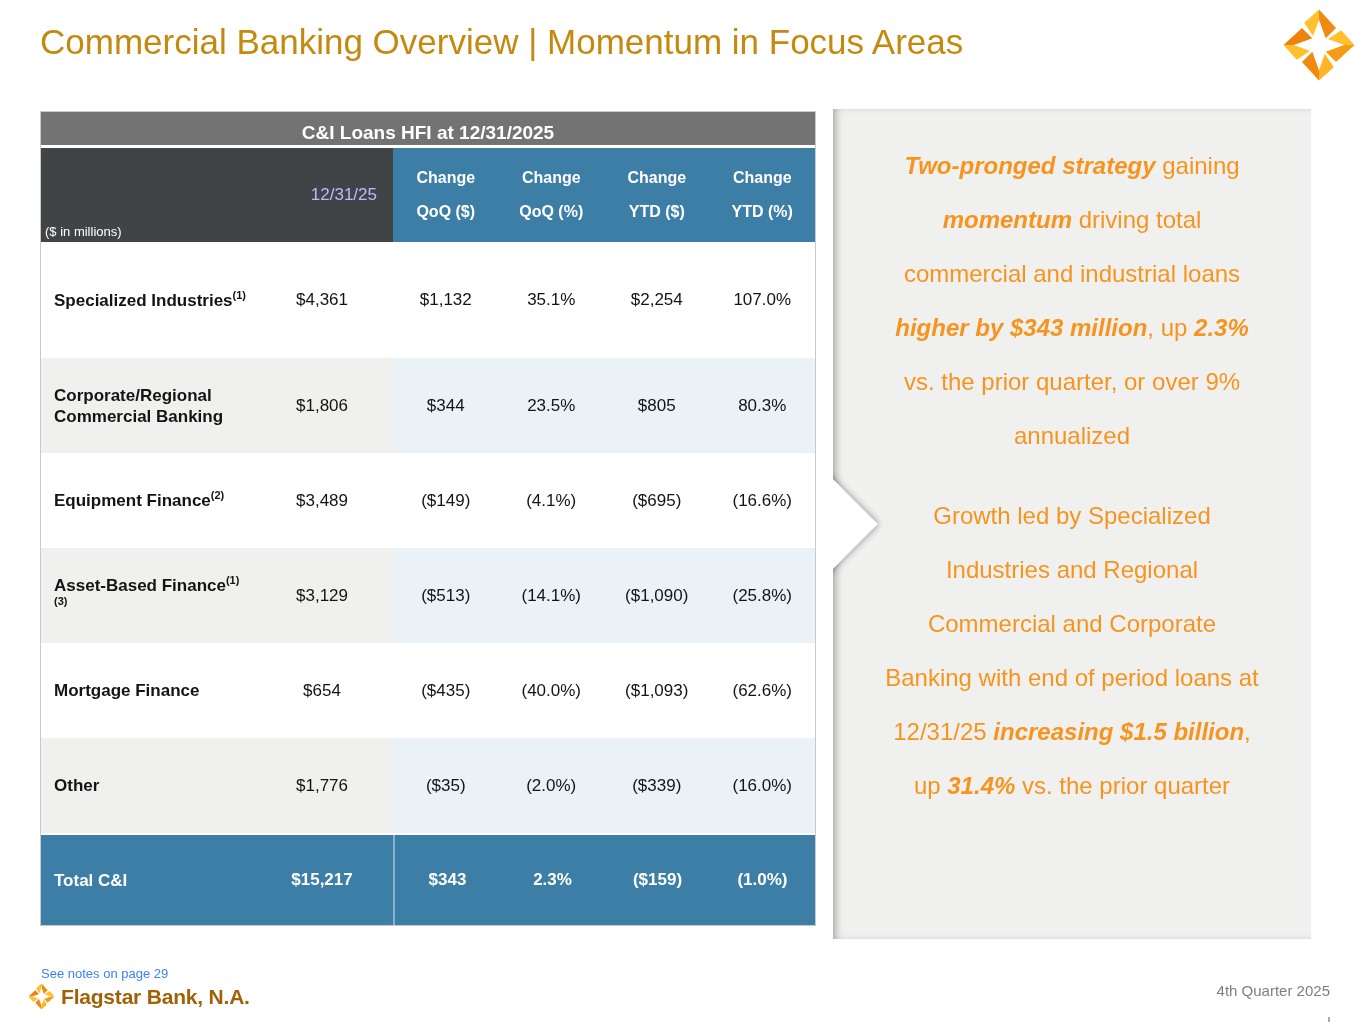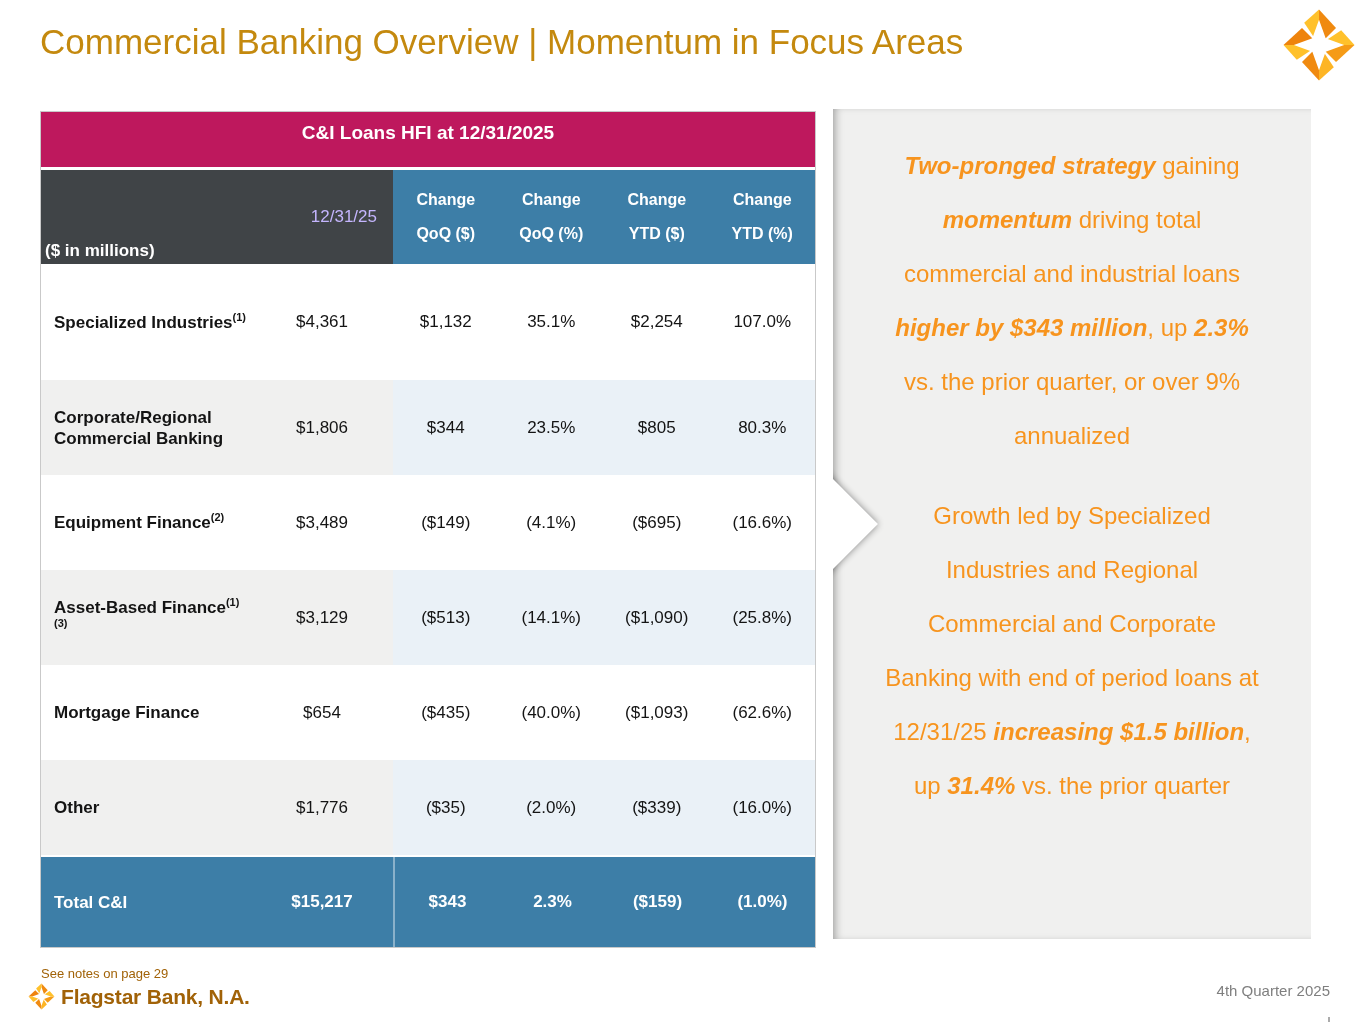--- a/index.html
+++ b/index.html
@@ -9,28 +9,28 @@
 
   
   .slide-title { position:absolute; left:40px; top:22px; font-size:35px; font-weight:400;
                  color:#C4890E; letter-spacing:0; white-space:nowrap; }
 
   
   .logo-top { position:absolute; left:1282px; top:8px; width:74px; height:74px; }
 
   
   .tbl { position:absolute; left:40px; top:111px; width:776px; border:1px solid #C9C9C9; background:#fff; }
-  .tbl-title { height:55px; line-height:41px; background:#be185d; color:#fff; text-align:center;
+  .tbl-title { height:33px; line-height:41px; background:#737373; color:#fff; text-align:center;
                font-size:19px; font-weight:bold; }
   .tbl-gap { height:3px; background:#fff; }
   .tbl-header { display:flex; height:94px; }
   .hdr-left { width:352px; background:#404447; position:relative; display:flex; align-items:center;
               justify-content:flex-end; padding-right:16px; }
   .hdr-date { color:#c4b5fd; font-size:17px; font-weight:normal; }
-  .hdr-unit { position:absolute; left:4px; bottom:3px; color:#fff; font-size:17px; font-weight:bold; }
+  .hdr-unit { position:absolute; left:4px; bottom:3px; color:#fff; font-size:13px; font-weight:normal; }
   .hdr-change { flex:1; display:flex; background:#3D7EA7; }
   .hdr-cell { flex:1; display:flex; flex-direction:column; justify-content:center; align-items:center;
               color:#fff; font-size:16px; font-weight:bold; line-height:22px; text-align:center;gap:12px; }
 
   .t-row { display:flex; height:95px; background:#fff; }
   .t-row.first { height:116px; }
   .cell { display:flex; align-items:center; font-size:17px; color:#141414; }
   .cell-label { width:210px; padding-left:13px; padding-right:4px; font-weight:bold; line-height:21px; }
   .cell-label sup { font-size:11px; line-height:0; }
   .cell-val { width:142px; justify-content:center; }
@@ -47,21 +47,21 @@
   .callout { position:absolute; left:833px; top:109px; width:478px; height:830px; background:#F0F0EF;
              overflow:hidden; box-shadow:inset 6px 0 8px -4px rgba(0,0,0,0.35); }
   .callout-arrow { position:absolute; left:-42px; top:379px; width:72px; height:72px; background:#ffffff;
                    transform:rotate(45deg); box-shadow:0 0 7px rgba(0,0,0,0.45); }
   .callout-text { position:relative; padding:30px 50px 0 50px; text-align:center; color:#F7941E;
                   font-size:24px; line-height:54px; }
   .callout-text p { margin:0 0 26px 0; }
   .callout-text b { font-weight:bold;font-style:italic; }
 
   
-  .see-notes { position:absolute; left:41px; top:966px; font-size:13px; color:#a16207;text-align:right; }
+  .see-notes { position:absolute; left:41px; top:966px; font-size:13px; color:#3b82f6;text-align:right; }
   .brand { position:absolute; left:28px; top:983px; display:flex; align-items:center; gap:6px; }
   .brand svg { width:27px; height:27px; }
   .brand-text { font-size:21px; font-weight:bold; color:#a16207; letter-spacing:-0.2px; }
   .footer-right { position:absolute; left:1080px; top:982px; width:250px; display:flex;
                   align-items:flex-end; justify-content:flex-end; gap:18px;flex-direction:column; }
   .period { font-size:15px; color:#7F7F7F; }
   .footer-divider { width:2px; height:32px; background:#ABABAB; }
   .page-num { font-size:15px; color:#7F7F7F; width:26px; text-align:center; }
 </style>
 </head>

